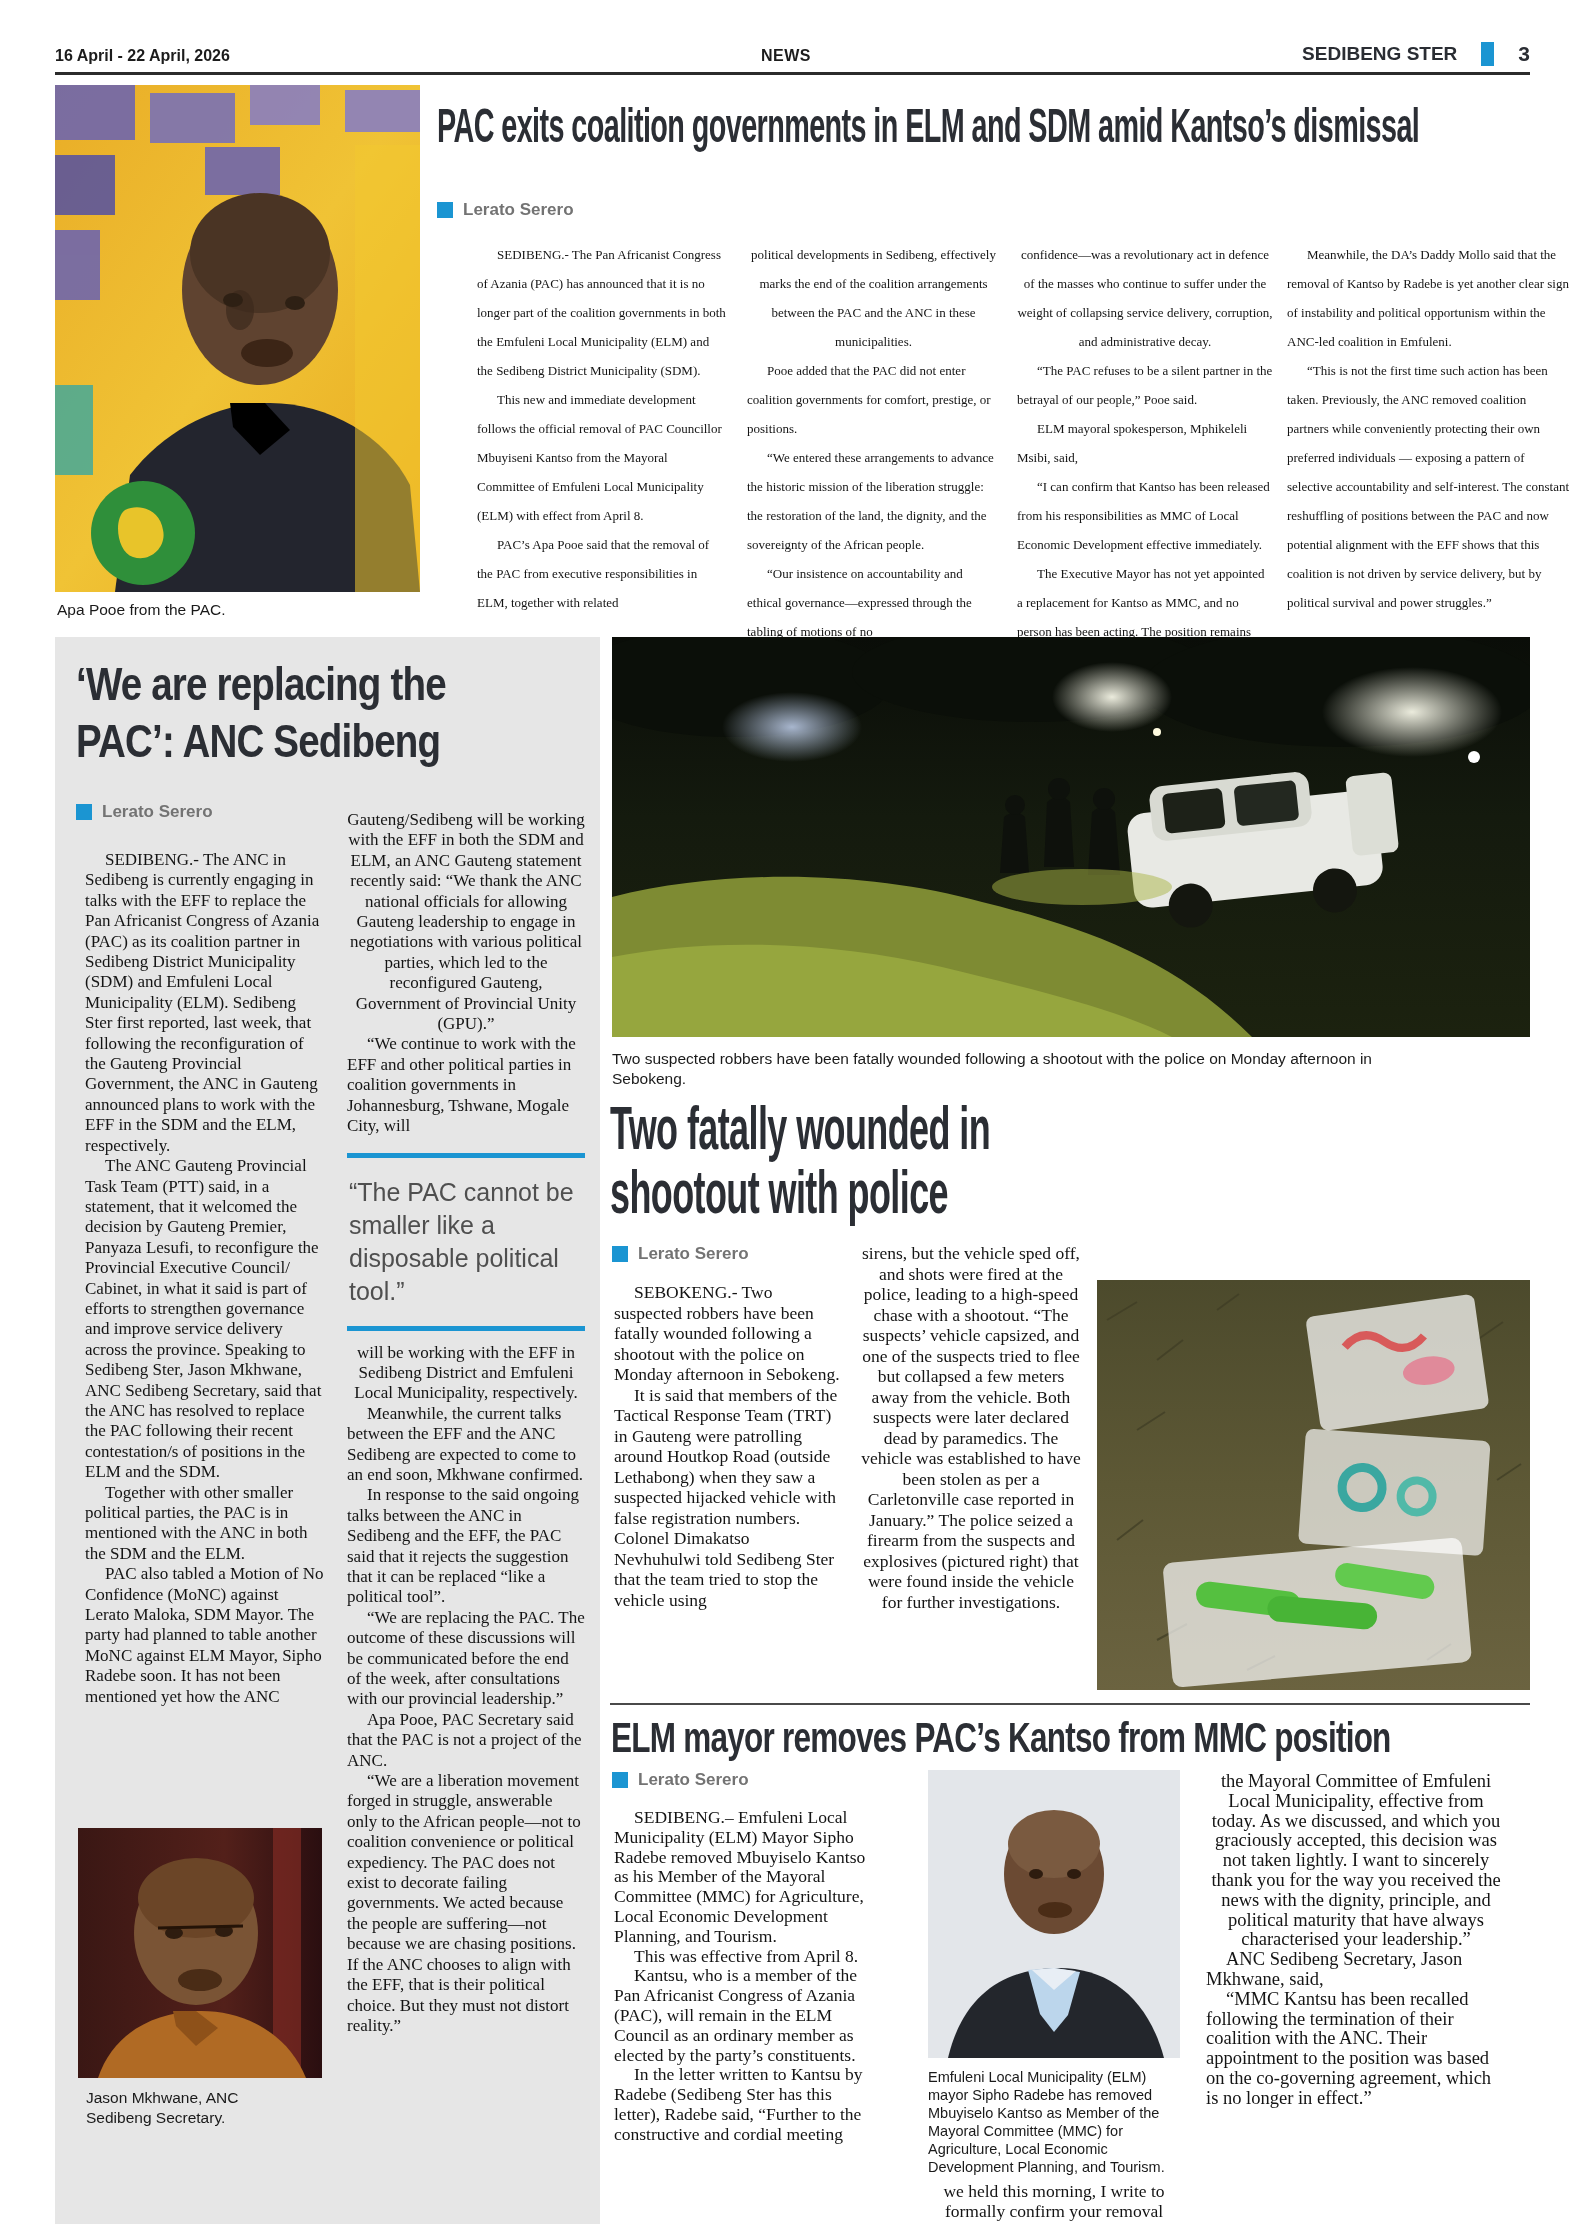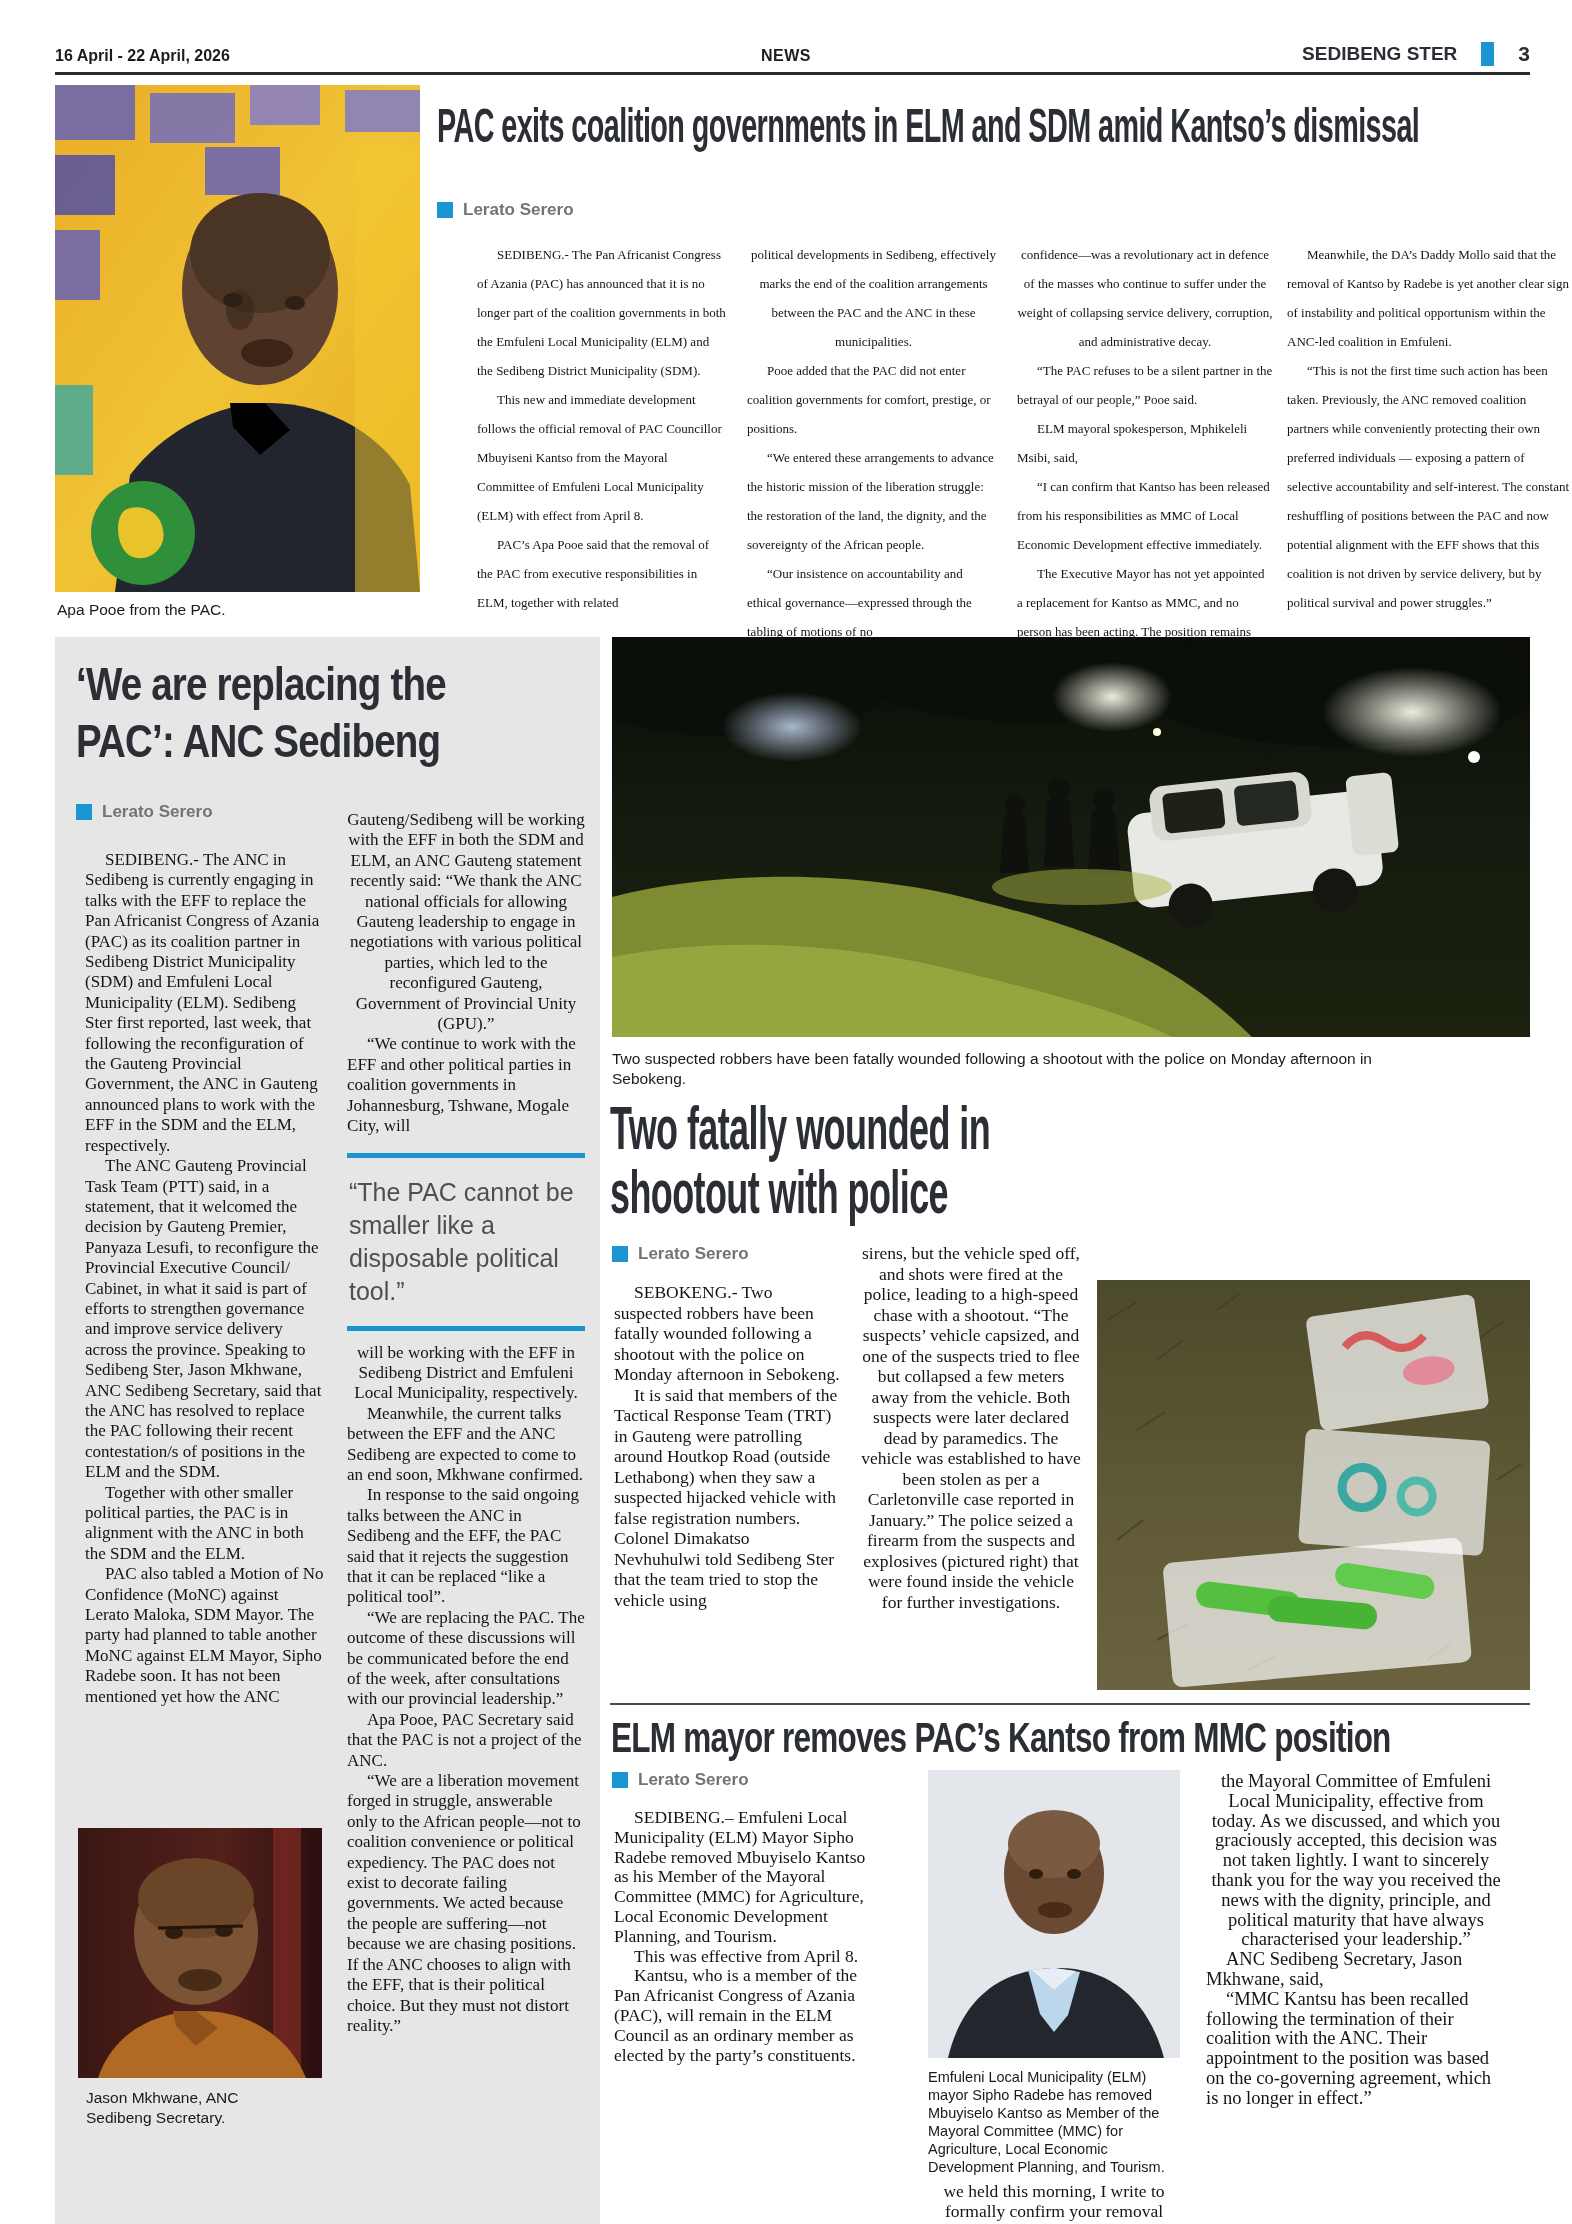--- a/index.html
+++ b/index.html
@@ -128,21 +128,21 @@
     <div><span class="hscale" style="transform:scaleX(0.82);letter-spacing:-1px;">PAC’: ANC Sedibeng</span></div>
   </div>
   <div class="abs byline" style="left:76px;top:802px;">
     <span class="bsq"></span>
     <span>Lerato Serero</span>
   </div>
 
   <div class="abs col a2" style="left:85px;top:850px;width:242px;">
     <p>SEDIBENG.- The ANC in Sedibeng is currently engaging in talks with the EFF to replace the Pan Africanist Congress of Azania (PAC) as its coalition partner in Sedibeng District Municipality (SDM) and Emfuleni Local Municipality (ELM).  Sedibeng Ster first reported, last week, that following the reconfiguration of the Gauteng Provincial Government, the ANC in Gauteng announced plans to work with the EFF in the SDM and the ELM, respectively.</p>
       <p>The ANC Gauteng Provincial Task Team (PTT) said, in a statement, that it welcomed the decision by Gauteng Premier, Panyaza Lesufi, to reconfigure the Provincial Executive Council/ Cabinet, in what it said is part of efforts to strengthen governance and improve service delivery across the province. Speaking to Sedibeng Ster, Jason Mkhwane, ANC Sedibeng Secretary, said that the ANC has resolved to replace the PAC following their recent contestation/s of positions in the ELM and the SDM.</p>
-      <p>Together with other smaller political parties, the PAC is in alignment with the ANC in both the SDM and the ELM.</p>
+      <p>Together with other smaller political parties, the PAC is in mentioned with the ANC in both the SDM and the ELM.</p>
       <p>PAC also tabled a Motion of No Confidence (MoNC) against Lerato Maloka, SDM Mayor.  The party had planned to table another MoNC against ELM Mayor, Sipho Radebe soon. It has not been mentioned yet how the ANC</p>
   </div>
 
   <div class="abs col a2" style="left:347px;top:810px;width:238px;">
     <p class="cont">Gauteng/Sedibeng will be working with the EFF in both the SDM and ELM, an ANC Gauteng statement recently said:  “We thank the ANC national officials for allowing Gauteng leadership to engage in negotiations with various political parties, which led to the reconfigured Gauteng, Government of Provincial Unity (GPU).”</p>
     <p>“We continue to work with the EFF and other political parties in coalition governments in Johannesburg, Tshwane, Mogale City, will</p>
     <div class="pullquote">“The PAC cannot be smaller like a disposable political tool.”</div>
     <p class="cont">will be working with the EFF in Sedibeng District and Emfuleni Local Municipality, respectively.</p>
     <p>Meanwhile, the current talks between the EFF and the ANC Sedibeng are expected to come to an end soon, Mkhwane confirmed.</p>
     <p>In response to the said ongoing talks between the ANC in Sedibeng and the EFF, the PAC said that it rejects the suggestion that it can be replaced “like a political tool”.</p>
@@ -282,20 +282,21 @@
   </div>
   <div class="abs byline" style="left:612px;top:1770px;">
     <span class="bsq"></span>
     <span>Lerato Serero</span>
   </div>
 
   <div class="abs col a4" style="left:614px;top:1808px;width:252px;">
     <p>SEDIBENG.– Emfuleni Local Municipality (ELM) Mayor Sipho Radebe removed Mbuyiselo Kantso as his Member of the Mayoral Committee (MMC) for Agriculture, Local Economic Development Planning, and Tourism.</p>
       <p>This was effective from April 8.</p>
       <p>Kantsu, who is a member of the Pan Africanist Congress of Azania (PAC), will remain in the ELM Council as an ordinary member as elected by the party’s constituents.</p>
+      <p>In the letter written to Kantsu by Radebe (Sedibeng Ster has this letter), Radebe said, “Further to the constructive and cordial meeting</p>
   </div>
 
   <div class="abs photo" style="left:928px;top:1770px;">
     <svg width="252" height="288" viewBox="0 0 252 288">
       <rect width="252" height="288" fill="#e9ebee"></rect>
       <rect x="0" y="0" width="252" height="288" fill="#dfe3e8" opacity="0.6"></rect>
       <ellipse cx="126" cy="104" rx="50" ry="60" fill="#6b4a33"></ellipse>
       <ellipse cx="126" cy="74" rx="46" ry="34" fill="#7a5a40"></ellipse>
       <ellipse cx="108" cy="104" rx="7" ry="5" fill="#2e1c0f"></ellipse>
       <ellipse cx="146" cy="104" rx="7" ry="5" fill="#2e1c0f"></ellipse>

